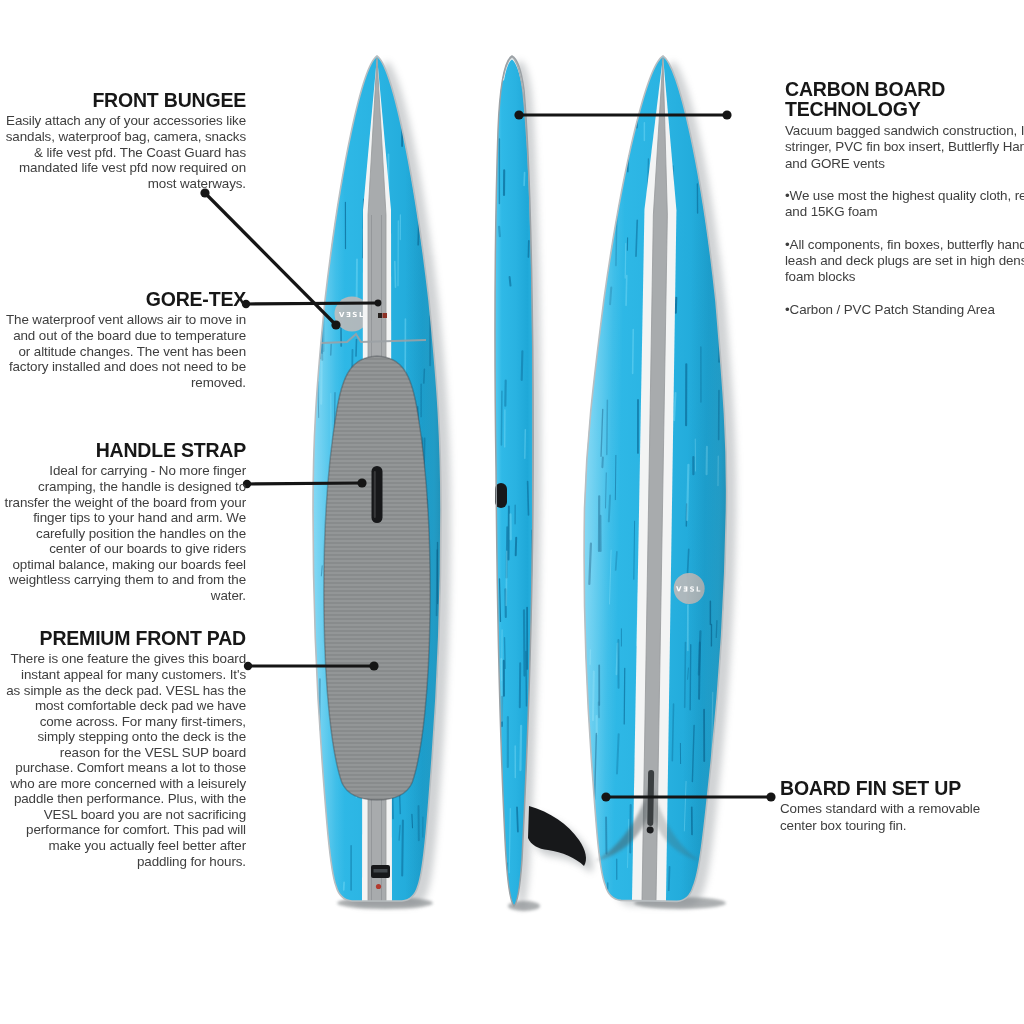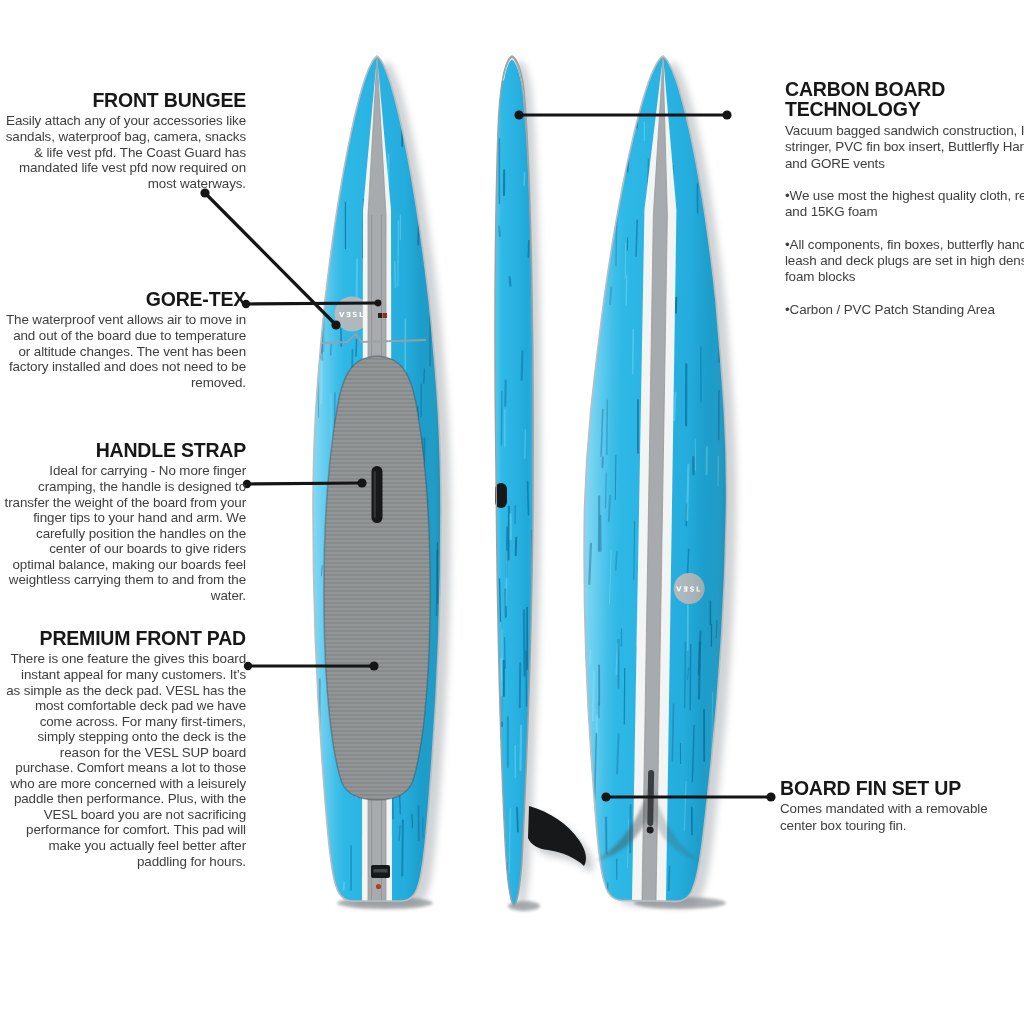--- a/index.html
+++ b/index.html
@@ -452,16 +452,16 @@
   <div class="b">
     <p>Vacuum bagged  sandwich construction, Ideal stringer, PVC fin box insert, Buttlerfly Handle and GORE vents</p>
     <p>•We use most the highest quality cloth, resin and 15KG foam</p>
     <p>•All components, fin boxes, butterfly handle, leash and deck plugs are set in high density foam blocks</p>
     <p>•Carbon / PVC Patch Standing Area</p>
   </div>
 </div>
 
 <div class="note" id="t-single" style="left:780px;top:778px;width:232px;">
   <div class="t">BOARD FIN SET UP</div>
-  <div class="b">Comes mandated with a removable center box touring fin.</div>
+  <div class="b">Comes standard with a removable center box touring fin.</div>
 </div>
 
 </div>
 
 </body></html>

